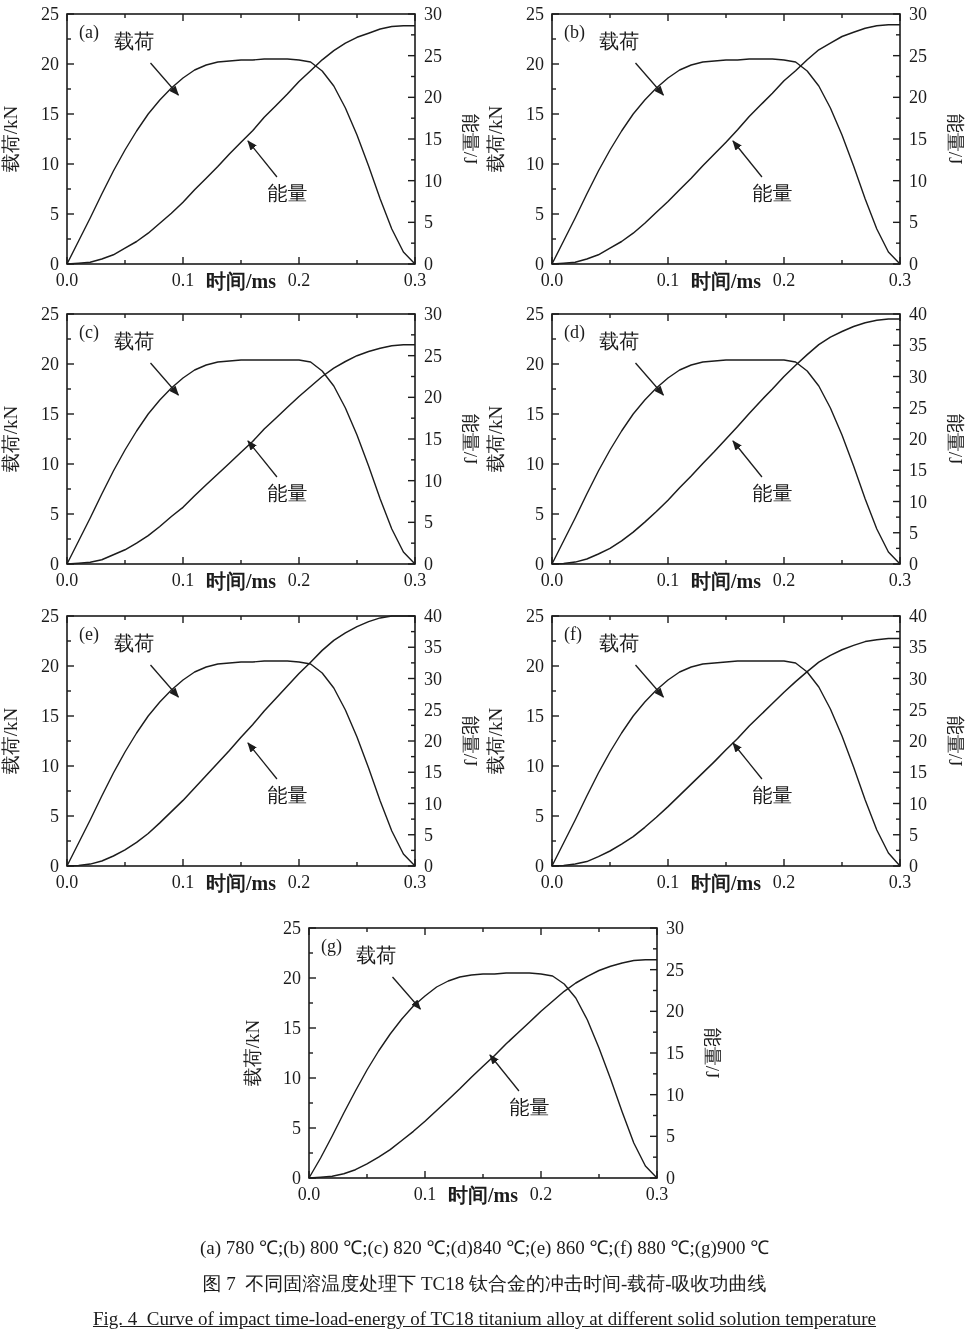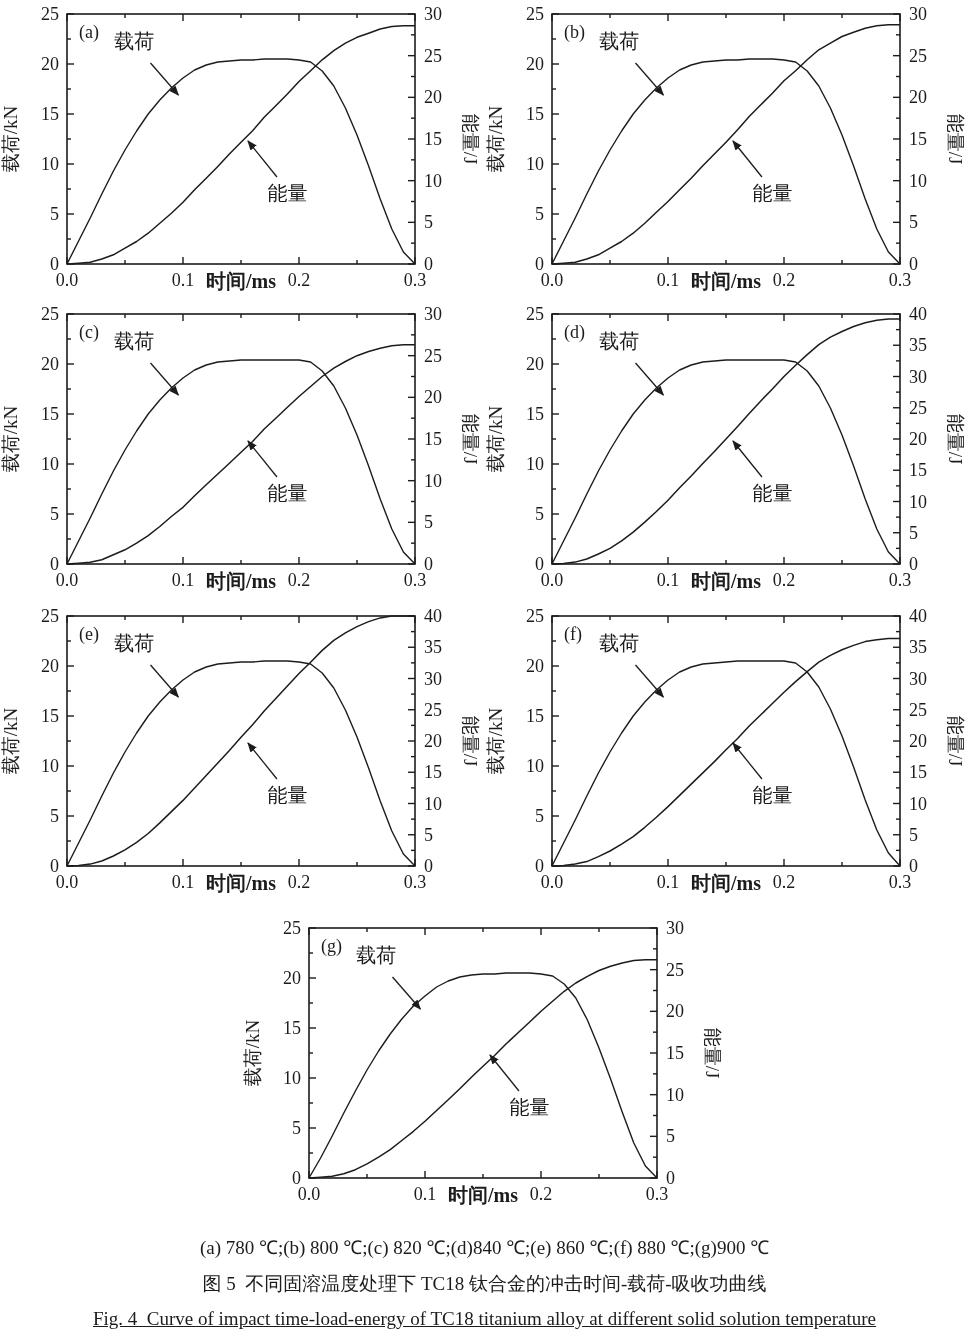--- a/index.html
+++ b/index.html
@@ -572,16 +572,16 @@
           <path d="M67.0,262.0 L78.6,242.0 L90.2,220.0 L101.8,197.0 L113.4,175.0 L125.0,154.0 L136.6,135.0 L148.2,118.0 L159.8,103.0 L171.4,90.0 L183.0,80.0 L194.6,71.0 L206.2,65.0 L217.8,61.0 L229.4,59.0 L241.0,58.0 L252.6,58.0 L264.2,57.0 L275.8,57.0 L287.4,57.0 L299.0,58.0 L310.6,60.0 L322.2,68.0 L333.8,82.0 L345.4,104.0 L357.0,132.0 L368.6,163.0 L380.2,196.0 L391.8,227.0 L403.4,250.0 L415.0,262.0" fill="none" stroke="#1c1c1c" stroke-width="1.4" stroke-linejoin="round"></path>
           <path d="M67.0,262.0 L78.6,261.2 L90.2,260.3 L101.8,257.8 L113.4,253.7 L125.0,247.8 L136.6,241.2 L148.2,233.7 L159.8,224.5 L171.4,215.3 L183.0,205.3 L194.6,194.5 L206.2,183.7 L217.8,172.8 L229.4,161.2 L241.0,150.3 L252.6,139.5 L264.2,127.8 L275.8,117.0 L287.4,106.2 L299.0,95.3 L310.6,85.3 L322.2,75.3 L333.8,67.0 L345.4,60.3 L357.0,54.5 L368.6,50.3 L380.2,47.0 L391.8,44.5 L403.4,43.7 L415.0,43.7" fill="none" stroke="#1c1c1c" stroke-width="1.5" stroke-linejoin="round"></path>
           <text x="134.28" y="45.99999999999997" text-anchor="middle" font-size="20">载荷</text>
           <line x1="150.51999999999998" y1="61" x2="178.36" y2="93.00000000000003" stroke="#1c1c1c" stroke-width="1.3" marker-end="url(#arw-g)"></line>
           <text x="287.40000000000003" y="198" text-anchor="middle" font-size="20">能量</text>
           <line x1="276.96000000000004" y1="175" x2="247.96" y2="139" stroke="#1c1c1c" stroke-width="1.3" marker-end="url(#arw-g)"></line>
         </svg></div>
     </div>
   <div class="caption">
     <div class="line cap1">(a) 780 ℃;(b) 800 ℃;(c) 820 ℃;(d)840 ℃;(e) 860 ℃;(f) 880 ℃;(g)900 ℃</div>
-    <div class="line cap2">图 5  不同固溶温度处理下 TC18 钛合金的冲击时间-载荷-吸收功曲线</div>
+    <div class="line cap2">图 7  不同固溶温度处理下 TC18 钛合金的冲击时间-载荷-吸收功曲线</div>
     <div class="line cap3">Fig. 4  Curve of impact time-load-energy of TC18 titanium alloy at different solid solution temperature</div>
   </div>
 </div>
 
 </body></html>

